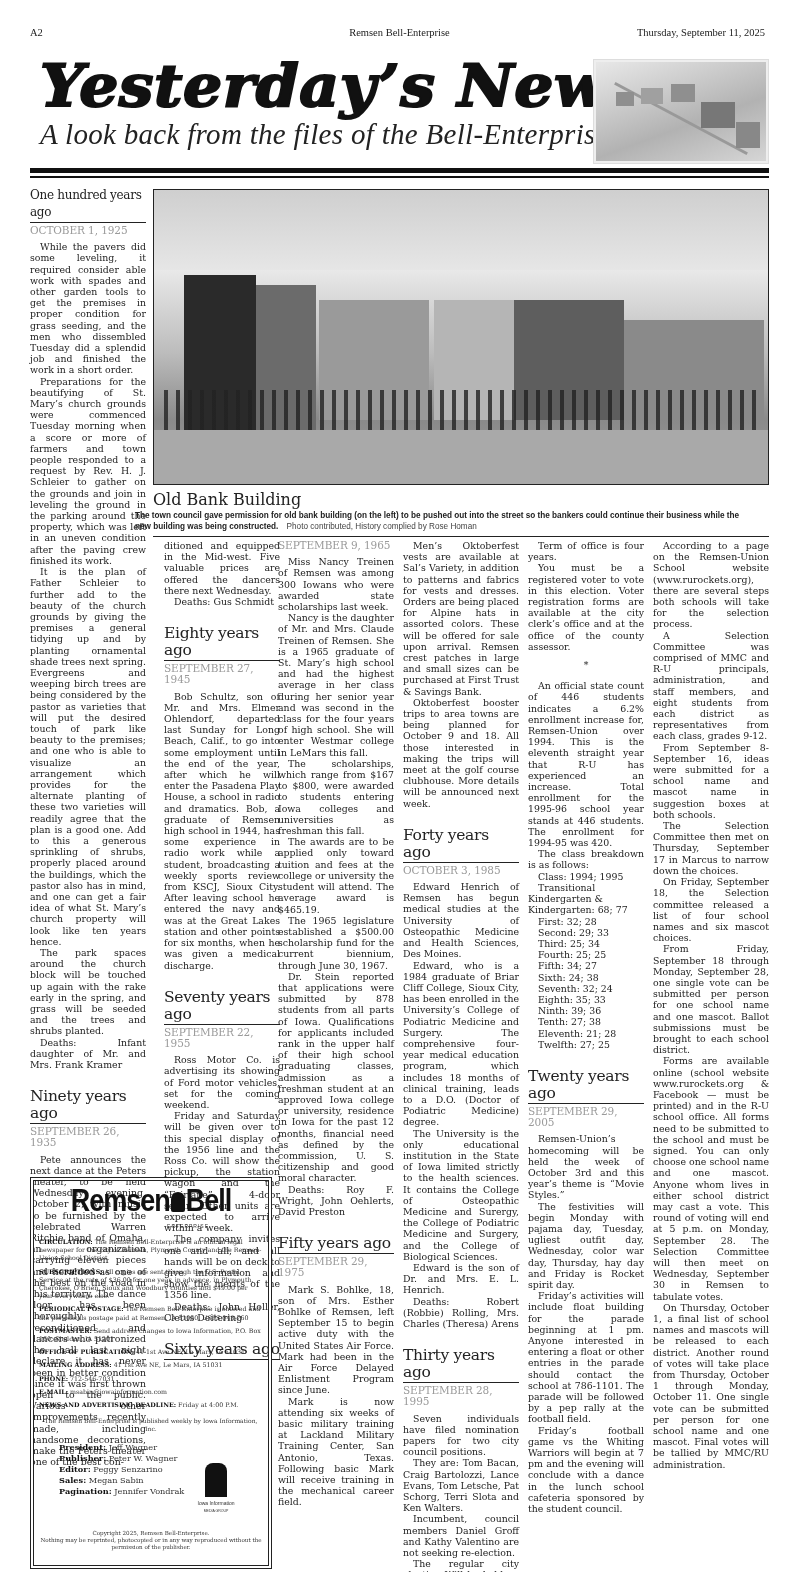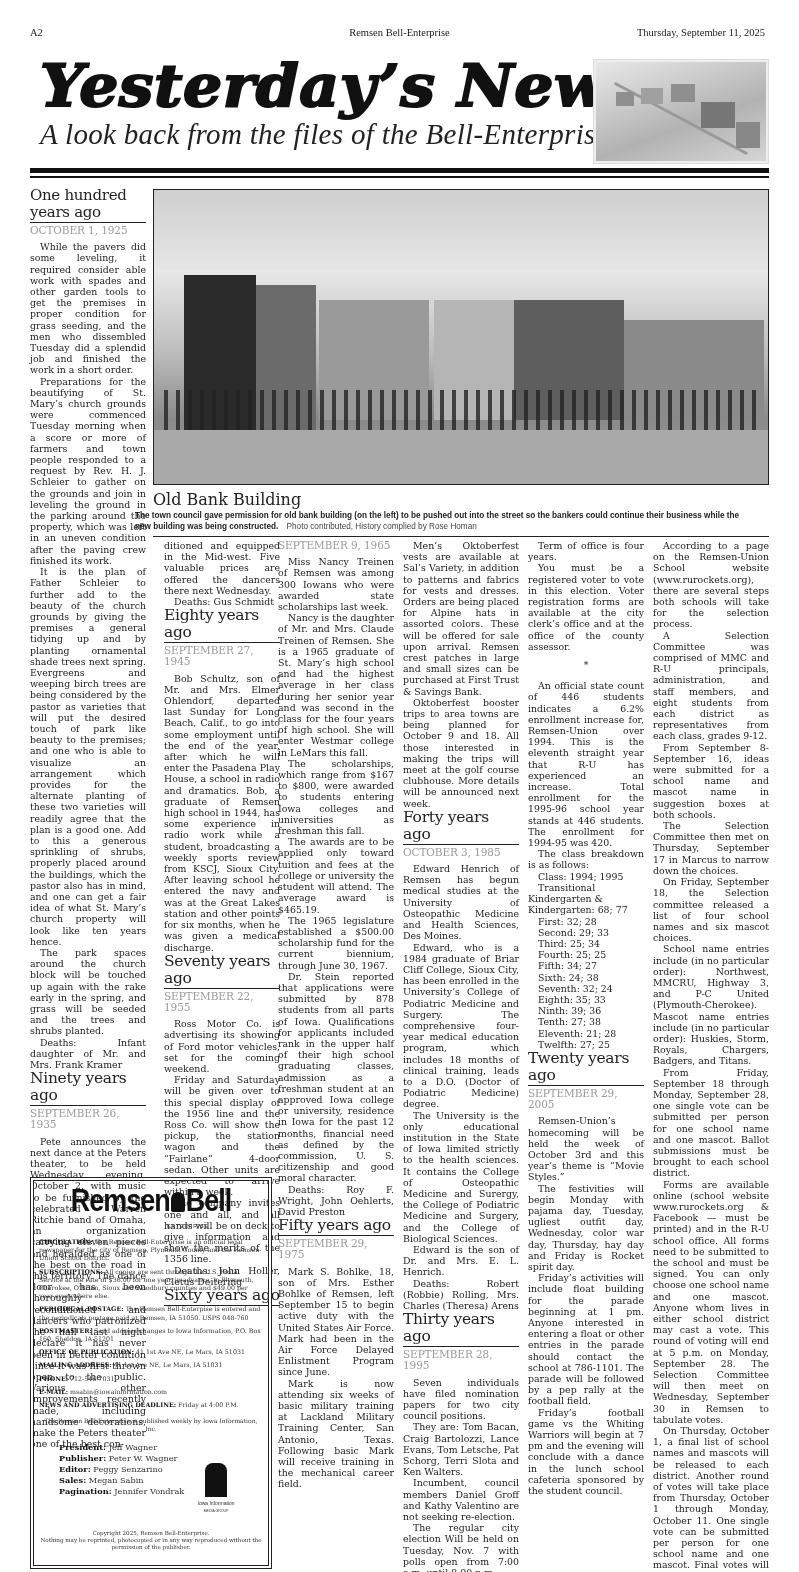--- a/index.html
+++ b/index.html
@@ -23,21 +23,21 @@
     border: 2px solid #eee; box-shadow: 0 0 0 1px #ddd; overflow: hidden; }
   .head-photo .road { position: absolute; left: 10px; top: 55px; width: 150px; height: 3px; background:#999; transform: rotate(28deg); }
   .head-photo .bldg { position: absolute; background: #8f8f8f; }
   .rule-thick { position: absolute; left: 30px; right: 30px; top: 168px; height: 5px; background: #111; }
   .rule-thin { position: absolute; left: 30px; right: 30px; top: 176px; height: 2px; background: #111; }
 
   .col { position: absolute; font-size: 9.4px; line-height: 11.2px; text-align: justify; color: #222; }
   .col p { text-indent: 10px; }
   .col .list p { text-indent: 10px; text-align: left; }
   .sec-h { font-family: "DejaVu Serif", serif; font-size: 15.5px; line-height: 17px; color: #222;
-    border-bottom: 1.5px solid #222; padding-bottom: 1px; margin-top: 0; letter-spacing: -0.3px; text-align: left; }
+    border-bottom: 1.5px solid #222; padding-bottom: 1px; margin-top: 18px; letter-spacing: -0.3px; text-align: left; }
   .sec-d { font-family: "DejaVu Serif", serif; font-size: 10.5px; color: #9a9a9a; margin: 2px 0 5px 0; text-align: left; letter-spacing: -0.1px; }
   .star { text-align: center; margin: 7px 0 10px 0; text-indent: 0 !important; }
 
   .photo { position: absolute; left: 153px; top: 189px; width: 616px; height: 296px; border: 1px solid #222;
     background: linear-gradient(180deg, #d9d9d9 0%, #ececec 25%, #bdbdbd 55%, #8a8a8a 78%, #9c9c9c 100%); overflow: hidden; }
   .photo .b { position: absolute; background: #555; }
   .photo .sky { position: absolute; left: 0; top: 0; right: 0; height: 80px; background: linear-gradient(#cfcfcf,#e6e6e6); }
   .cap-title { position: absolute; left: 153px; top: 490px; font-family: "DejaVu Serif", serif; font-size: 16px; color: #222; }
   .cap-text { position: absolute; left: 135px; top: 511px; width: 616px; font-family: "Liberation Sans", sans-serif;
     font-size: 8.2px; line-height: 10.5px; color: #222; }
@@ -95,21 +95,21 @@
   <div class="b" style="left:0;top:240px;width:616px;height:56px;background:#a9a9a9;"></div>
 </div>
 <div class="cap-title">Old Bank Building</div>
 <div class="cap-text">
   <b>The town council gave permission for old bank building (on the left) to be pushed out into the street so the bankers could continue their business while the new building was being constructed.</b>
   <span class="cap-credit">Photo contributed, History complied by Rose Homan</span>
 </div>
 <div class="cap-rule"></div>
 
 <div class="col" style="left:30px;top:187px;width:116px;">
-  <div class="sec-h" style="margin-top:0;font-size:15px;">One hundred years ago</div>
+  <div class="sec-h" style="margin-top:0;font-size:12px;">One hundred years ago</div>
   <div class="sec-d">OCTOBER 1, 1925</div>
   <p>While the pavers did some leveling, it required consider able work with spades and other garden tools to get the premises in proper condition for grass seeding, and the men who dissembled Tuesday did a splendid job and finished the work in a short order.</p>
   <p>Preparations for the beautifying of St. Mary’s church grounds were commenced Tuesday morning when a score or more of farmers and town people responded to a request by Rev. H. J. Schleier to gather on the grounds and join in leveling the ground in the parking around the property, which was left in an uneven condition after the paving crew finished its work.</p>
   <p>It is the plan of Father Schleier to further add to the beauty of the church grounds by giving the premises a general tidying up and by planting ornamental shade trees next spring. Evergreens and weeping birch trees are being considered by the pastor as varieties that will put the desired touch of park like beauty to the premises; and one who is able to visualize an arrangement which provides for the alternate planting of these two varieties will readily agree that the plan is a good one. Add to this a generous sprinkling of shrubs, properly placed around the buildings, which the pastor also has in mind, and one can get a fair idea of what St. Mary’s church property will look like ten years hence.</p>
   <p>The park spaces around the church block will be touched up again with the rake early in the spring, and grass will be seeded and the trees and shrubs planted.</p>
   <p>Deaths: Infant daughter of Mr. and Mrs. Frank Kramer</p>
   <div class="sec-h">Ninety years ago</div>
   <div class="sec-d">SEPTEMBER 26, 1935</div>
   <p>Pete announces the next dance at the Peters theater, to be held Wednesday evening, October 2, with music to be furnished by the celebrated Warren Ritchie band of Omaha, an organization carrying eleven pieces and heralded as one of the best on the road in this territory. The dance floor has been thoroughly reconditioned and dancers who patronized the hall last night declare it has never been in better condition since it was first thrown open to the public. Various other improvements recently made, including handsome decorations, make the Peters theater one of the best con-</p>
 </div>
@@ -193,21 +193,20 @@
   <p>Friday’s football game vs the Whiting Warriors will begin at 7 pm and the evening will conclude with a dance in the lunch school cafeteria sponsored by the student council.</p>
 
 </div>
 
 <div class="col" style="left:653px;top:540px;width:116px;">
   <p>According to a page on the Remsen-Union School website (www.rurockets.org), there are several steps both schools will take for the selection process.</p>
   <p>A Selection Committee was comprised of MMC and R-U principals, administration, and staff members, and eight students from each district as representatives from each class, grades 9-12.</p>
   <p>From September 8-September 16, ideas were submitted for a school name and mascot name in suggestion boxes at both schools.</p>
   <p>The Selection Committee then met on Thursday, September 17 in Marcus to narrow down the choices.</p>
   <p>On Friday, September 18, the Selection committee released a list of four school names and six mascot choices.</p>
-  <p>School name entries include (in no particular order): Northwest, MMCRU, Highway 3, and P-C United (Plymouth-Cherokee). Mascot name entries include (in no particular order): Huskies, Storm, Royals, Chargers, Badgers, and Titans.</p>
   <p>From Friday, September 18 through Monday, September 28, one single vote can be submitted per person for one school name and one mascot. Ballot submissions must be brought to each school district.</p>
   <p>Forms are available online (school website www.rurockets.org &amp; Facebook — must be printed) and in the R-U school office. All forms need to be submitted to the school and must be signed. You can only choose one school name and one mascot. Anyone whom lives in either school district may cast a vote. This round of voting will end at 5 p.m. on Monday, September 28. The Selection Committee will then meet on Wednesday, September 30 in Remsen to tabulate votes.</p>
   <p>On Thursday, October 1, a final list of school names and mascots will be released to each district. Another round of votes will take place from Thursday, October 1 through Monday, October 11. One single vote can be submitted per person for one school name and one mascot. Final votes will be tallied by MMC/RU administration.</p>
 
 </div>
 
 <div class="infobox">
   <div class="logo">
     <span class="word">Remsen</span><span class="bell"></span><span class="word">Bell</span>
     <span class="ent">ENTERPRISE</span>

